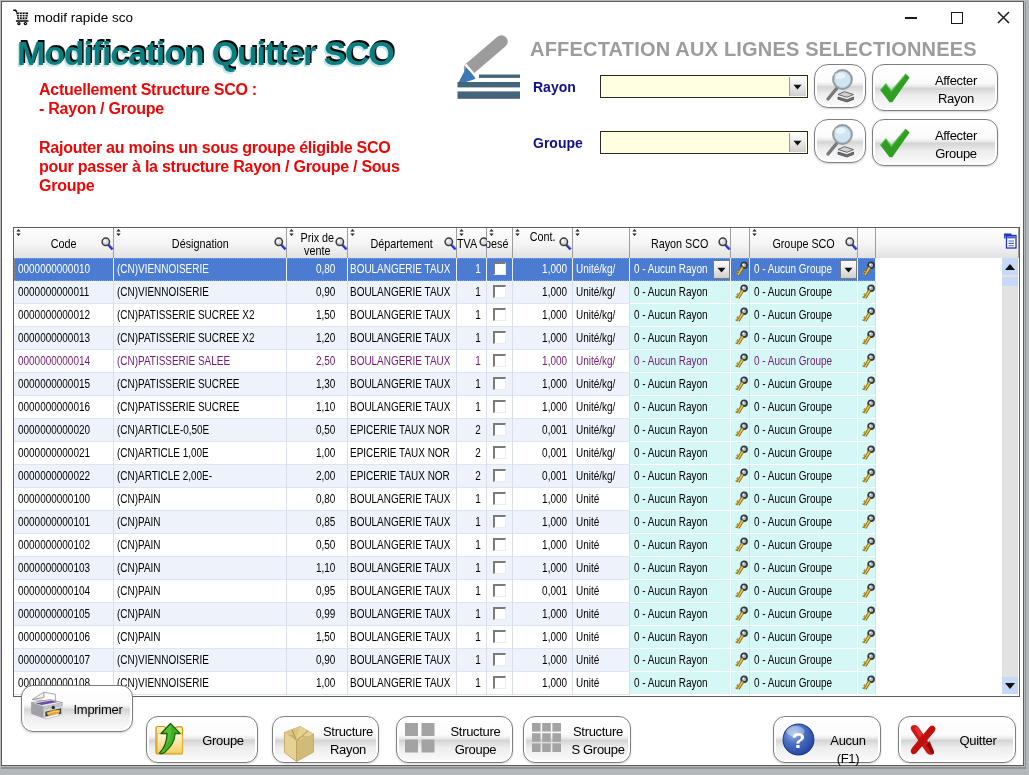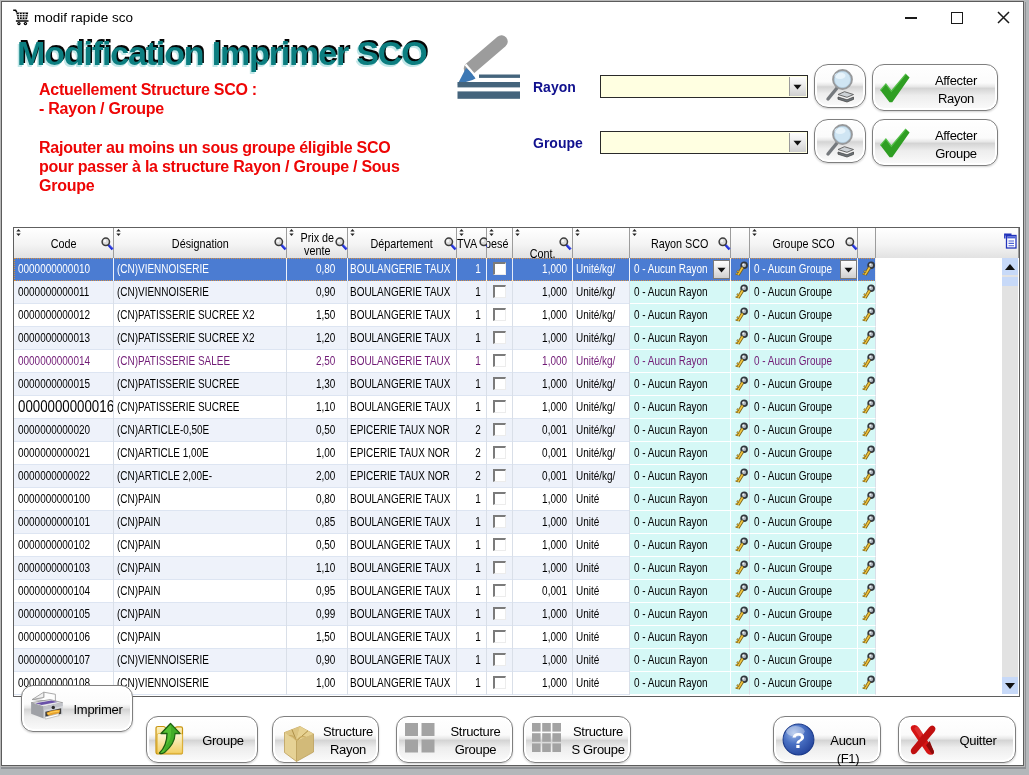--- a/index.html
+++ b/index.html
@@ -33,33 +33,34 @@
 <circle cx="6.9" cy="15.6" r="0.5" fill="#fff"></circle>
       <circle cx="13.4" cy="15.6" r="0.5" fill="#fff"></circle>
 </svg>
 <div class="abs" style="left:33px;top:9px;font-size:13.5px;color:#000">modif rapide sco</div>
 <div class="abs" style="left:904px;top:16px;width:12px;height:2px;background:#1a1a1a"></div>
 <div class="abs" style="left:950px;top:11px;width:10px;height:10px;border:1.5px solid #1a1a1a"></div>
 <svg class="abs" style="left:996px;top:10px" width="13" height="13" viewBox="0 0 13 13">
 <path d="M1 1 L12 12 M12 1 L1 12" stroke="#1a1a1a" stroke-width="1.5"></path>
     </svg>
 <div class="abs" style="left:16px;top:33px;font-size:34px;font-weight:bold;color:#0c7e80;
-  text-shadow:1.5px -2px 0 #050505,-1.5px 1.5px 0 #c2e8e9;letter-spacing:-1.15px">Modification Imprimer SCO</div>
+  text-shadow:1.5px -2px 0 #050505,-1.5px 1.5px 0 #c2e8e9;letter-spacing:-1.15px">Modification Quitter SCO</div>
 <div class="abs" style="left:38px;top:79px;font-size:16px;font-weight:bold;color:#ee0505;line-height:19px;letter-spacing:-0.25px">
 Actuellement Structure SCO :<br>- Rayon / Groupe</div>
 <div class="abs" style="left:38px;top:137px;font-size:16px;font-weight:bold;color:#ee0505;line-height:19px;letter-spacing:-0.25px">
 Rajouter au moins un sous groupe éligible SCO<br>pour passer à la structure Rayon / Groupe / Sous<br>Groupe</div>
 <svg class="abs" style="left:452px;top:33px" width="70" height="68" viewBox="0 0 70 68">
 <path d="M17 34.5 L48.5 7.5" stroke="#9c9c9c" stroke-width="12.5" stroke-linecap="round"></path>
 <polygon points="4.5,50.5 13,34 18,37.5 22.5,44.5 19.5,46" fill="#3c78b4"></polygon>
 <path d="M12.5 30.5 L22 41.5" stroke="#fff" stroke-width="2.2"></path>
 <rect x="26" y="40.5" width="41" height="3.4" fill="#44647c"></rect>
 <rect x="4.5" y="48" width="62.5" height="5.4" fill="#44647c"></rect>
 <rect x="4.5" y="57.4" width="62.5" height="7.4" fill="#44647c"></rect>
 </svg>
+<div class="abs" style="left:529px;top:37px;font-size:20px;font-weight:bold;color:#9c9c9c;letter-spacing:0.2px">AFFECTATION AUX LIGNES SELECTIONNEES</div>
 <div class="abs" style="left:599px;top:74px;width:208px;height:23px;background:#ffffe1;border:1px solid #2a2a2a;box-sizing:border-box">
 <div class="abs" style="right:1px;top:1px;width:17px;height:19px;background:linear-gradient(180deg,#fdfdfd,#e9e9e9 50%,#d0d0d0);border-left:1px solid #9a9a9a;box-sizing:border-box">
 <svg width="9" height="6" viewBox="0 0 9 6" style="position:absolute;left:3px;top:7px">
           <path d="M0.5 0.8 L8.5 0.8 L4.5 5.5 Z" fill="#111"></path>
         </svg>
       </div>
     </div>
     <div class="abs" style="left:599px;top:130px;width:208px;height:23px;background:#ffffe1;border:1px solid #2a2a2a;box-sizing:border-box">
 <div class="abs" style="right:1px;top:1px;width:17px;height:19px;background:linear-gradient(180deg,#fdfdfd,#e9e9e9 50%,#d0d0d0);border-left:1px solid #9a9a9a;box-sizing:border-box">
 <svg width="9" height="6" viewBox="0 0 9 6" style="position:absolute;left:3px;top:7px">
@@ -171,21 +172,21 @@
 <circle cx="3.9" cy="3.9" r="1.3" fill="#f8f8f8"></circle>
 </svg>
         <div class="hdrcell" style="left:473px;width:26px">
           <div class="hdrtxt" style="top:9px;line-height:13px;text-align:left;left:-2px"><span class="sq">pesé</span></div>
           <svg class="abs" style="left:2px;top:1px" width="5" height="7" viewBox="0 0 5 7">
 <path d="M2.5 0 L4.7 2.6 L0.3 2.6 Z" fill="#222"></path>
 <path d="M2.5 7 L4.7 4.4 L0.3 4.4 Z" fill="#222"></path>
 </svg>
         </div>
         <div class="hdrcell" style="left:499px;width:60px">
-          <div class="hdrtxt" style="top:19px;line-height:13px"><span class="sq" style="transform-origin:50% 50%">Cont.</span></div>
+          <div class="hdrtxt" style="top:2px;line-height:13px"><span class="sq" style="transform-origin:50% 50%">Cont.</span></div>
           <svg class="abs" style="left:2px;top:1px" width="5" height="7" viewBox="0 0 5 7">
 <path d="M2.5 0 L4.7 2.6 L0.3 2.6 Z" fill="#222"></path>
 <path d="M2.5 7 L4.7 4.4 L0.3 4.4 Z" fill="#222"></path>
 </svg>
         </div>
         <svg class="abs" style="left:545px;top:9px" width="13" height="14" viewBox="0 0 13 14">
 <line x1="6.8" y1="7.2" x2="11.6" y2="12.4" stroke="#1f2fd8" stroke-width="2.6"></line>
 <line x1="7.6" y1="6.6" x2="12.2" y2="11.6" stroke="#8890e8" stroke-width="1"></line>
 <circle cx="4.8" cy="4.8" r="3.7" fill="#dcdcdc" stroke="#3c3c3c" stroke-width="1.5"></circle>
 <circle cx="3.9" cy="3.9" r="1.3" fill="#f8f8f8"></circle>
@@ -448,21 +449,21 @@
 <circle cx="8.3" cy="3.4" r="1.0" fill="#eef2f5"></circle>
 <path d="M7.6 6.5 L3.0 13.8" stroke="#7a5f18" stroke-width="3.3"></path>
 <path d="M7.6 6.5 L3.0 13.8" stroke="#f2c63e" stroke-width="1.6"></path>
 <path d="M4.1 11.2 L1.8 10.1 M3.0 13.5 L0.7 12.6" stroke="#7a5f18" stroke-width="1.7"></path>
 <path d="M3.9 10.9 L2.1 10.1 M2.8 13.2 L1.0 12.5" stroke="#f2c63e" stroke-width="0.8"></path>
 </svg>
         </div>
       </div>
       <div class="row" style="top:168px;background:#ffffff;color:#000000;border-bottom:1px solid #dde5f2;box-sizing:border-box">
         <div class="abs" style="left:862px;top:0;width:127px;height:23px;background:#ffffff"></div>
-        <div class="cell" style="left:0px;top:0;width:100px;height:23px;border-right:1px solid #d9dfe8;line-height:22px;font-size:16px;padding-left:4px;text-align:left;"><span class="sq">0000000000016</span></div>
+        <div class="cell" style="left:0px;top:0;width:100px;height:23px;border-right:1px solid #d9dfe8;line-height:22px;font-size:12px;padding-left:4px;text-align:left;"><span class="sq">0000000000016</span></div>
         <div class="cell" style="left:100px;top:0;width:173px;height:23px;border-right:1px solid #d9dfe8;line-height:22px;font-size:12px;padding-left:3px;text-align:left;"><span class="sq">(CN)PATISSERIE SUCREE</span></div>
         <div class="cell" style="left:273px;top:0;width:61px;height:23px;border-right:1px solid #d9dfe8;line-height:22px;font-size:12px;padding-right:12px;text-align:right;"><span class="sqr">1,10</span></div>
         <div class="cell" style="left:334px;top:0;width:109px;height:23px;border-right:1px solid #d9dfe8;line-height:22px;font-size:12px;padding-left:2px;text-align:left;"><span class="sq">BOULANGERIE TAUX</span></div>
         <div class="cell" style="left:443px;top:0;width:30px;height:23px;border-right:1px solid #d9dfe8;line-height:22px;font-size:12px;padding-right:5px;text-align:right;"><span class="sqr">1</span></div>
         <div class="cell" style="left:473px;top:0;width:26px;height:23px;border-right:1px solid #d9dfe8">
           <div class="abs" style="left:6px;top:4px;width:13px;height:13px;background:#fff;border-top:2px solid #7b7b7b;border-left:2px solid #7b7b7b;border-right:1px solid #ececec;border-bottom:1px solid #ececec;box-sizing:border-box"></div>
         </div>
         <div class="cell" style="left:499px;top:0;width:60px;height:23px;border-right:1px solid #d9dfe8;line-height:22px;font-size:12px;padding-right:5px;text-align:right;"><span class="sqr">1,000</span></div>
         <div class="cell" style="left:559px;top:0;width:57px;height:23px;border-right:1px solid #d9dfe8;line-height:22px;font-size:12px;padding-left:3px;text-align:left;"><span class="sq">Unité/kg/</span></div>
         <div class="cell cyan" style="left:616px;top:0;width:101px;height:23px;border-right:1px solid #ffffff;line-height:22px;font-size:12px;padding-left:4px;text-align:left;"><span class="sq">0 - Aucun Rayon</span></div>

